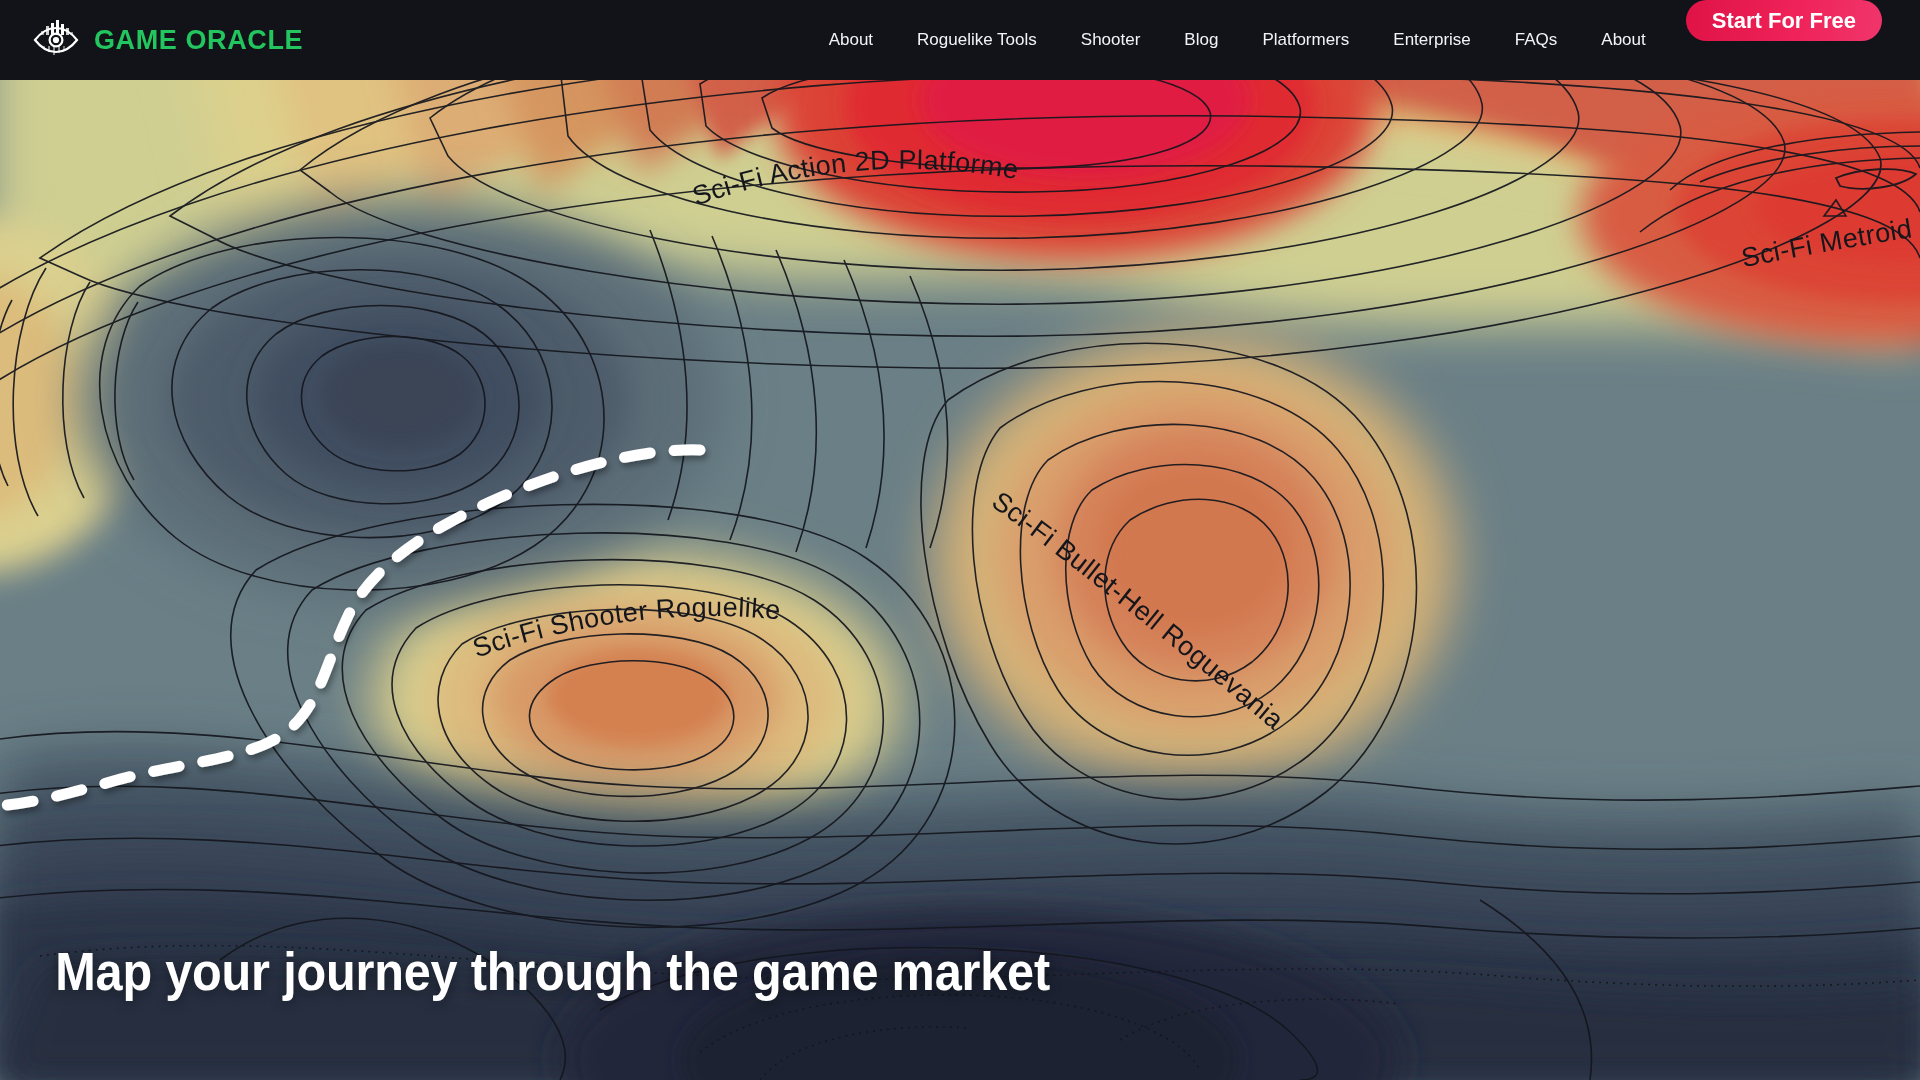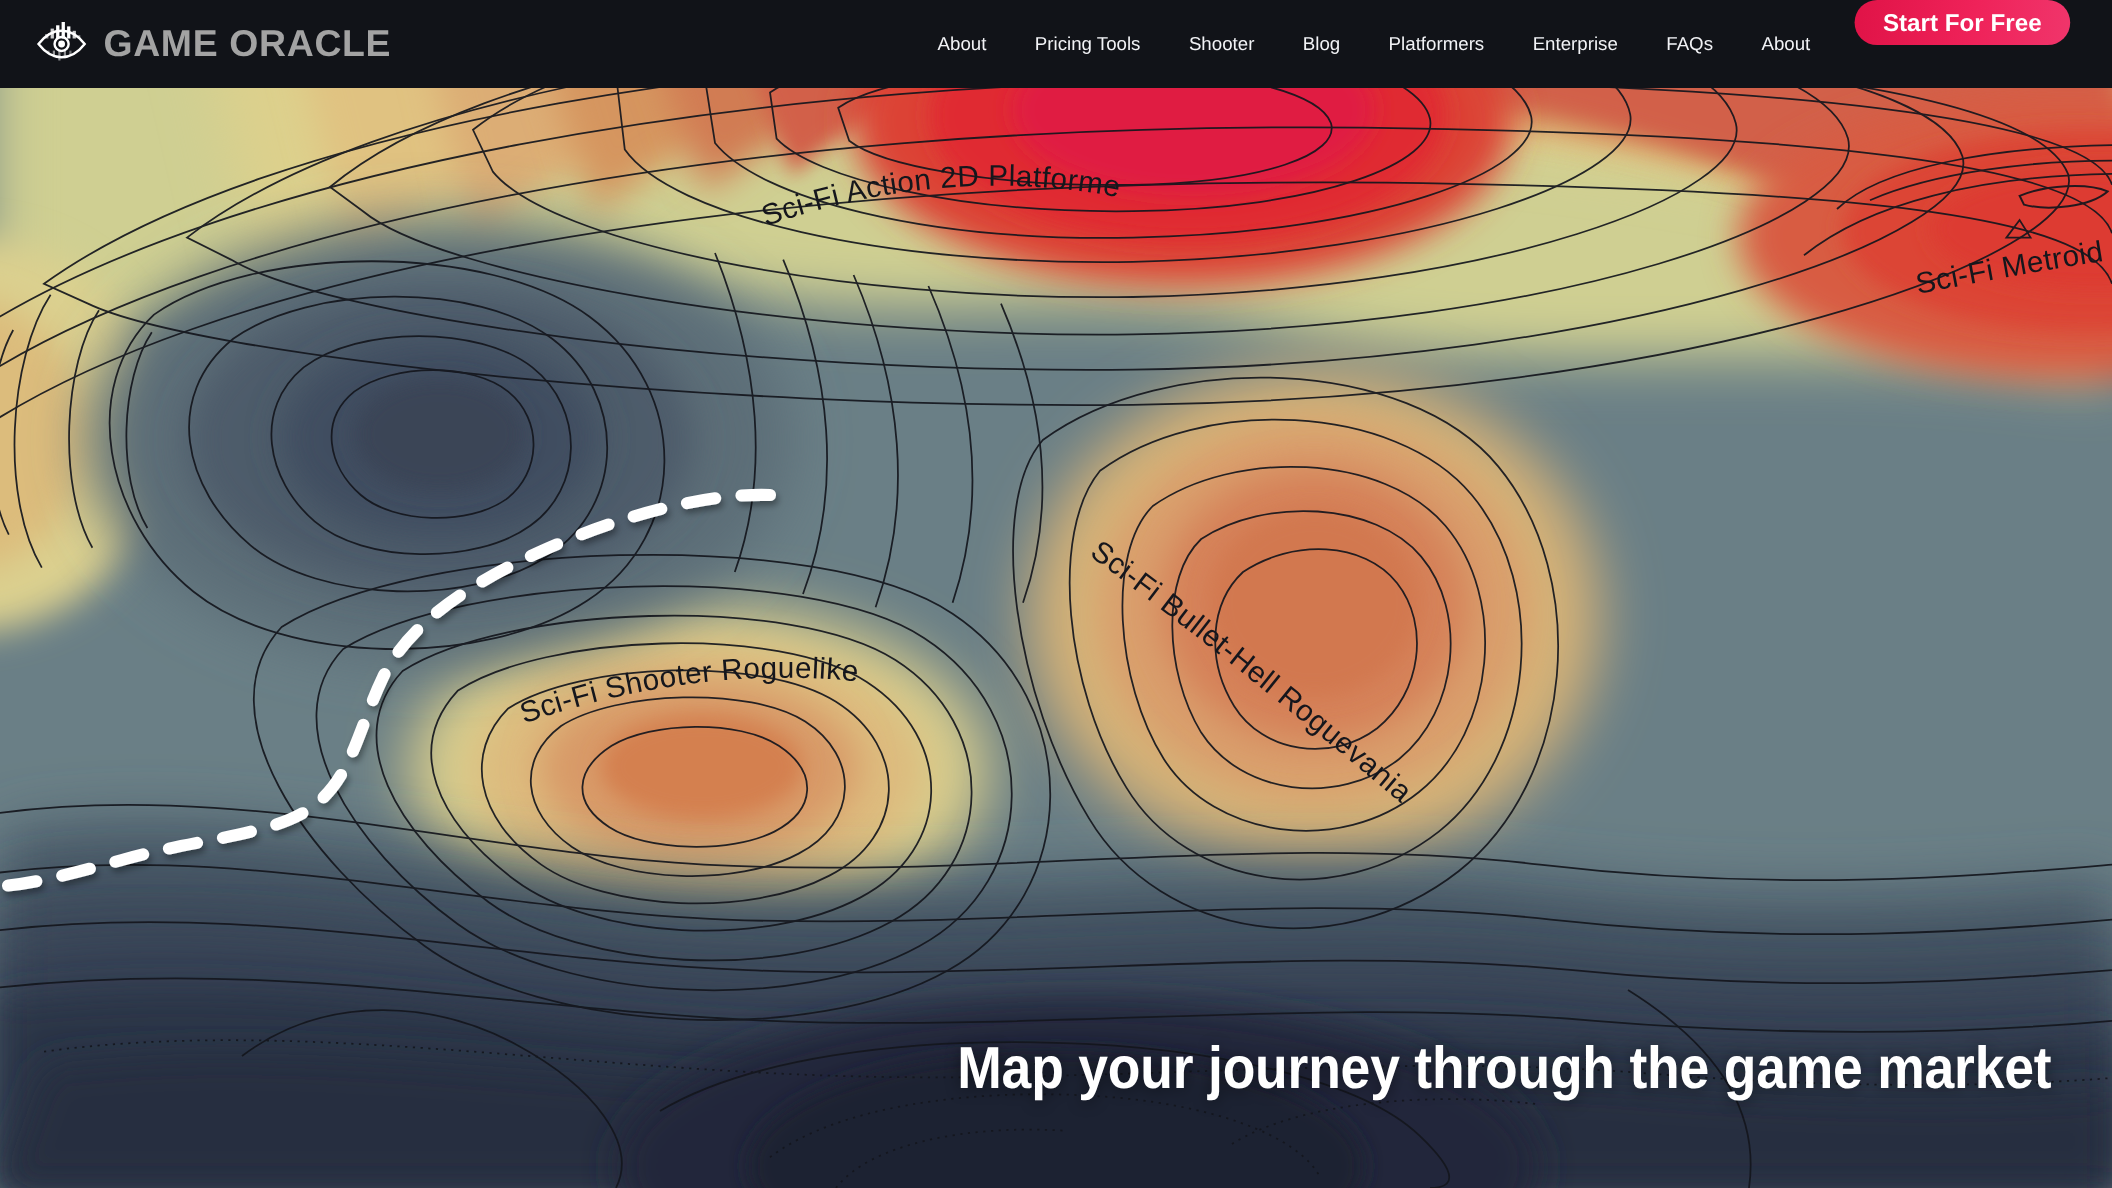--- a/index.html
+++ b/index.html
@@ -30,22 +30,22 @@
     position:absolute; top:0; left:0;
     width:1920px; height:80px;
     background:#111318;
     display:flex; align-items:center;
     padding:0 38px 0 32px;
     z-index:40;
   }
   #brand { display:flex; align-items:center; gap:14px; }
   #brand-mark { width:48px; height:46px; display:block; }
   #brand-name {
-    color:#a3a3a3;
-    font-size:34px;
+    color:#22c55e;
+    font-size:27px;
     font-weight:700;
     letter-spacing:0.6px;
     white-space:nowrap;
     text-align:center;
   }
   #nav {
     margin-left:auto;
     display:flex; align-items:flex-start; gap:0;
   }
   .nav-link {
@@ -71,21 +71,21 @@
     white-space:nowrap;
     cursor:pointer;
     background:linear-gradient(95deg,#e01347 0%,#ef2259 55%,#f0356b 100%);
   }
 
   
   #headline {
     position:absolute;
     left:0; right:0;
     top:940px;
-    text-align:right;
+    text-align:left;
     z-index:30;
     pointer-events:none;
   }
   #headline-text {
     display:inline-block;
     color:#ffffff;
     font-size:54px;
     font-weight:700;
     letter-spacing:-0.2px;
     transform:scaleX(0.9);
@@ -272,21 +272,21 @@
       </g>
       <path d="M3 23 C10 14 18 11 24 11 C30 11 38 14 45 23 C38 32 30 35 24 35 C18 35 10 32 3 23 Z" fill="none" stroke="#ffffff" stroke-width="2.2"></path>
       <circle cx="24" cy="23" r="6.4" fill="none" stroke="#ffffff" stroke-width="2.2"></circle>
       <circle cx="24" cy="23" r="3.1" fill="#ffffff"></circle>
     </svg>
     <span id="brand-name">GAME ORACLE</span>
   </div>
 
   <nav id="nav">
     <a class="nav-link">About</a>
-    <a class="nav-link">Pricing Tools</a>
+    <a class="nav-link">Roguelike Tools</a>
     <a class="nav-link">Shooter</a>
     <a class="nav-link">Blog</a>
     <a class="nav-link">Platformers</a>
     <a class="nav-link">Enterprise</a>
     <a class="nav-link">FAQs</a>
     <a class="nav-link">About</a>
     <button id="cta">Start For Free</button>
   </nav>
 </header>
 

